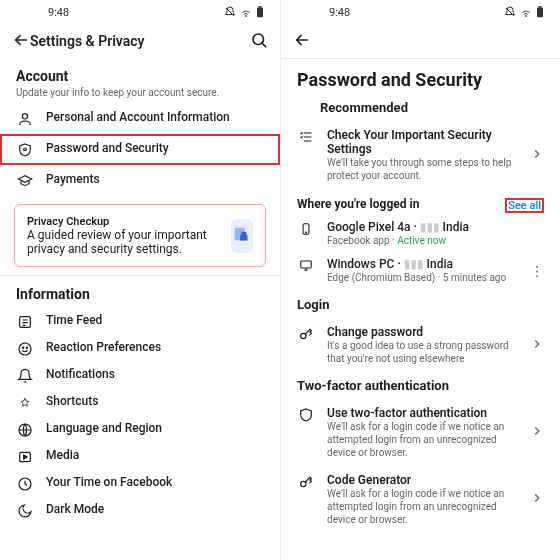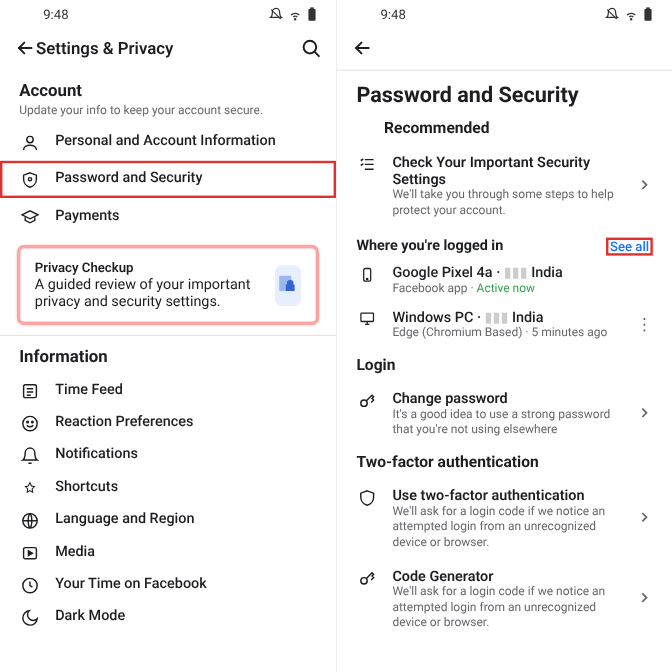--- a/index.html
+++ b/index.html
@@ -21,21 +21,21 @@
   }
   .screen + .screen { border-left: 1px solid #eee; }
   .statusbar {
     height: 24px;
     display: flex;
     align-items: center;
     padding: 0 16px;
     font-size: 11px;
     color: #333;
   }
-  .statusbar .time { margin-left: 20px; }
+  .statusbar .time { margin-left: 32px; }
   .statusbar .icons { margin-left: auto; display: flex; gap: 4px; align-items: center; }
   .statusbar svg { display: block; }
   .appbar {
     height: 34px;
     display: flex;
     align-items: center;
     padding: 0 12px;
   }
   .appbar .title { font-weight: 600; font-size: 14px; }
   .appbar .spacer { flex: 1; }
@@ -52,21 +52,21 @@
     position: relative;
   }
   .row .icon-wrap { width: 18px; flex: 0 0 18px; display: flex; align-items: center; justify-content: center; padding-top: 1px; }
   .row .text { flex: 1; }
   .row .label { font-size: 12px; font-weight: 500; }
   .row .sub   { font-size: 10px; color: #65676b; line-height: 1.3; }
   .row .chev  { align-self: center; color: #65676b; }
   .highlight { outline: 2px solid #e03030; outline-offset: -2px; }
   .card {
     margin: 8px 14px;
-    border: 3px solid #fca5a5;
+    border: 1px solid #fca5a5;
     border-radius: 6px;
     padding: 10px 12px;
     display: flex;
     gap: 10px;
     align-items: center;
     box-shadow: 0 1px 2px rgba(0,0,0,0.05);
   }
   .card .text .label { font-weight: 600; font-size: 11px; }
   .card .art {
     width: 34px; height: 34px; background: #e7efff; border-radius: 6px;

